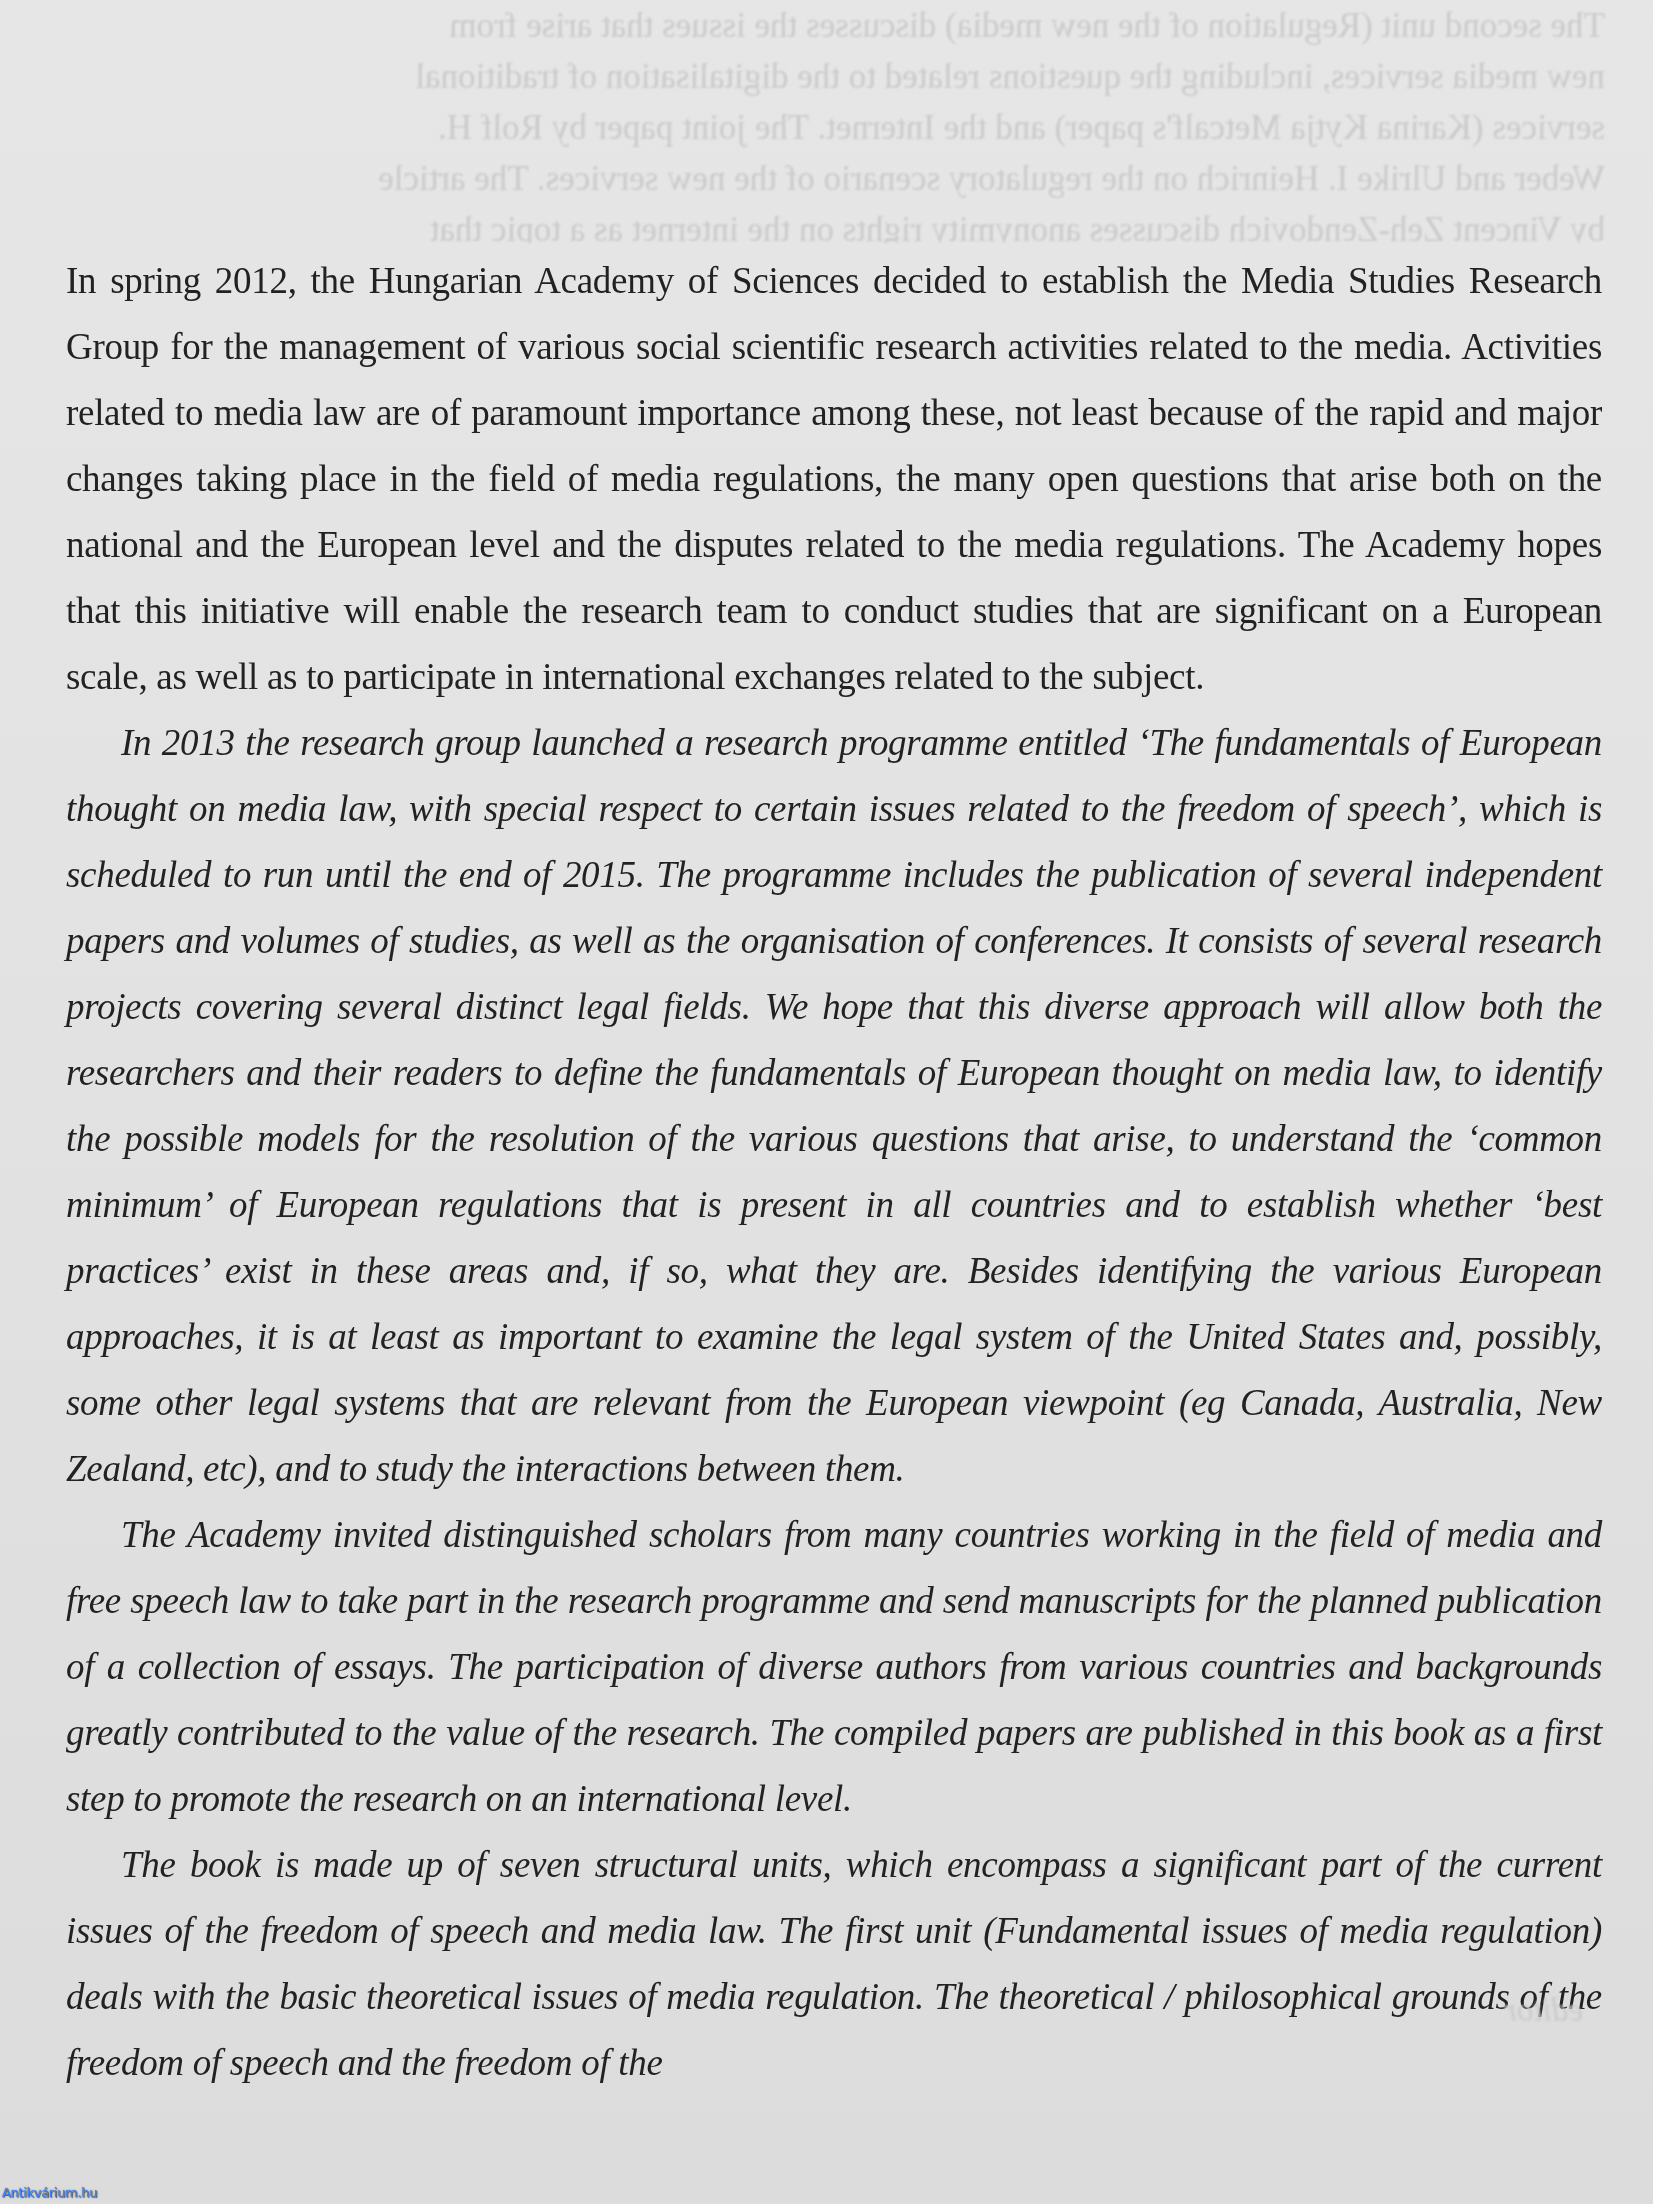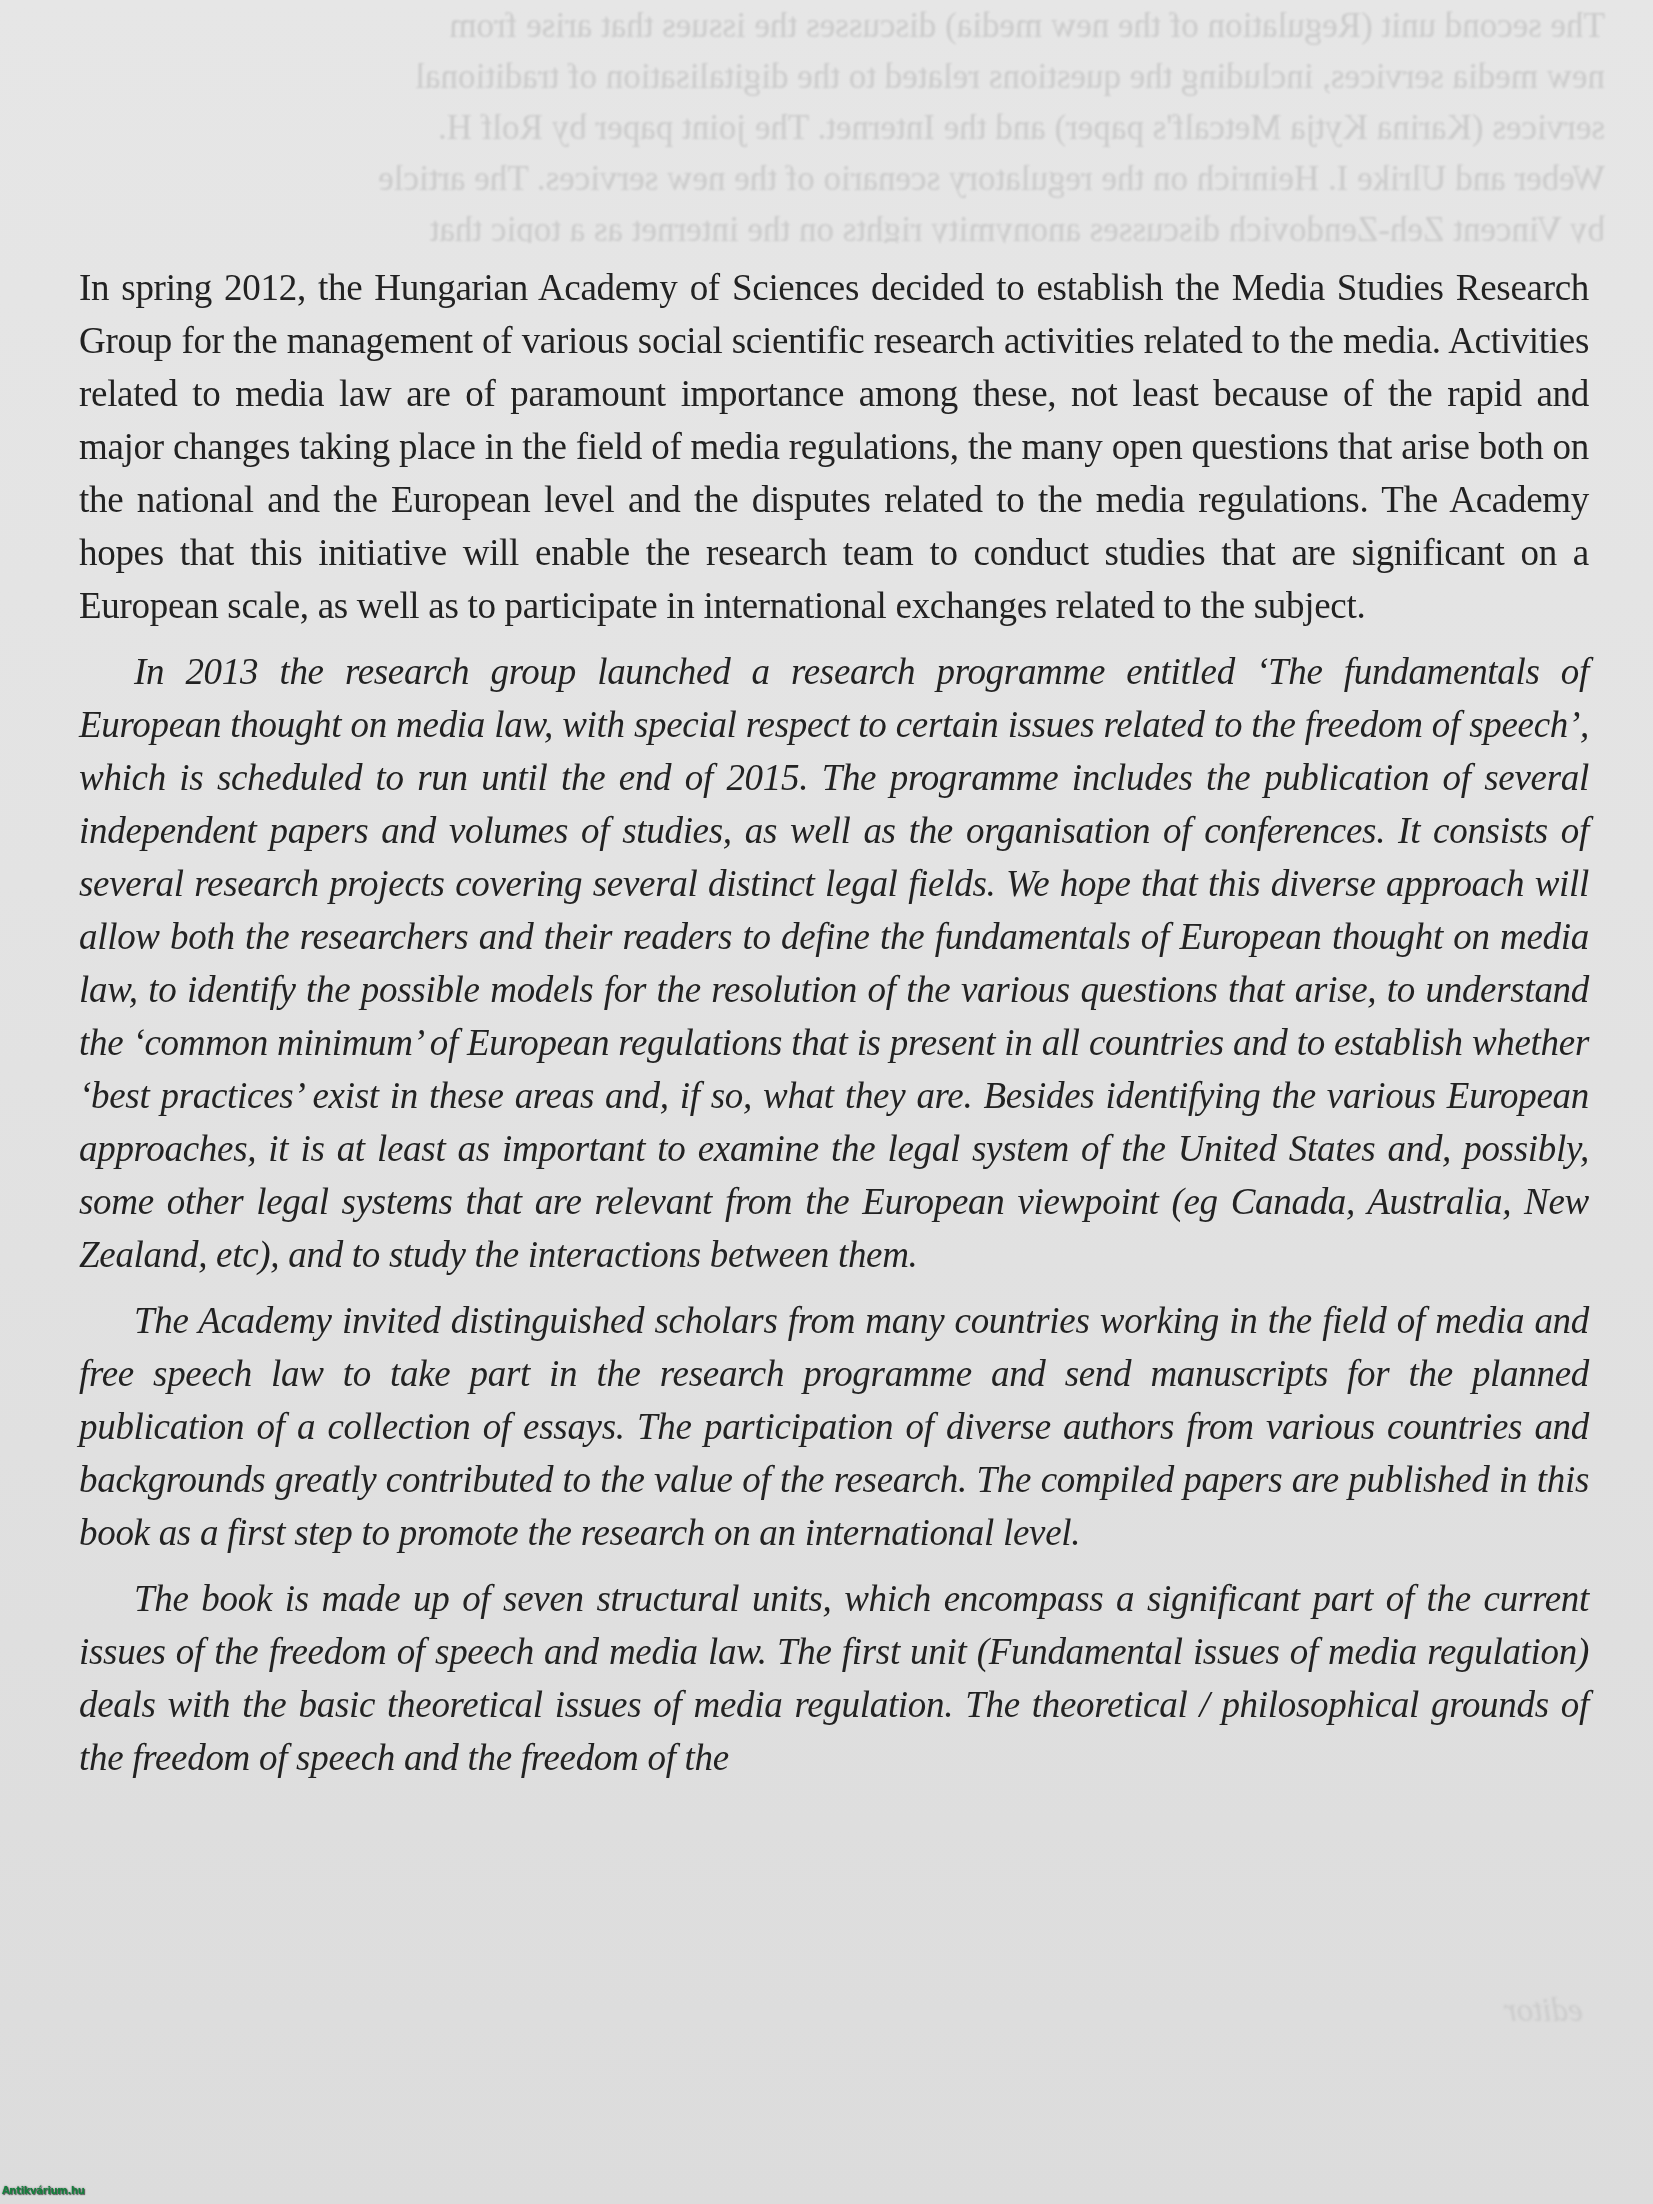--- a/index.html
+++ b/index.html
@@ -35,23 +35,23 @@
     white-space: nowrap;
     overflow: hidden;
   }
   .page {
     position: absolute;
     left: 66px;
     top: 248px;
     width: 1536px;
   }
   .para {
-    margin: 13px;
+    margin: 0;
     font-size: 37px;
-    line-height: 53px;
+    line-height: 66px;
     text-align: justify;
     text-align-last: auto;
     letter-spacing: -0.3px;
     word-spacing: 0px;
   }
   .para.indent {
     text-indent: 55px;
     font-style: italic;
   }
   .ghost-editor {
@@ -62,23 +62,23 @@
     font-style: italic;
     color: #cbcbcb;
     transform: scaleX(-1);
     filter: blur(1px);
   }
   .watermark {
     position: absolute;
     left: 1.9px;
     top: 2185px;
     font-family: "DejaVu Sans", sans-serif;
-    font-weight: bold;
-    font-size: 10px;
-    color: #15803d;
+    font-weight: normal;
+    font-size: 13px;
+    color: #3b82f6;
     text-shadow: 1px 1px 1px #555555, 0 0 1.9px #777777;
     letter-spacing: -0.3px;
   }
 </style>
 </head>
 <body>
 
 <div class="bleed">
   <span class="bleed-line">The second unit (Regulation of the new media) discusses the issues that arise from</span>
   <span class="bleed-line">new media services, including the questions related to the digitalisation of traditional</span>

